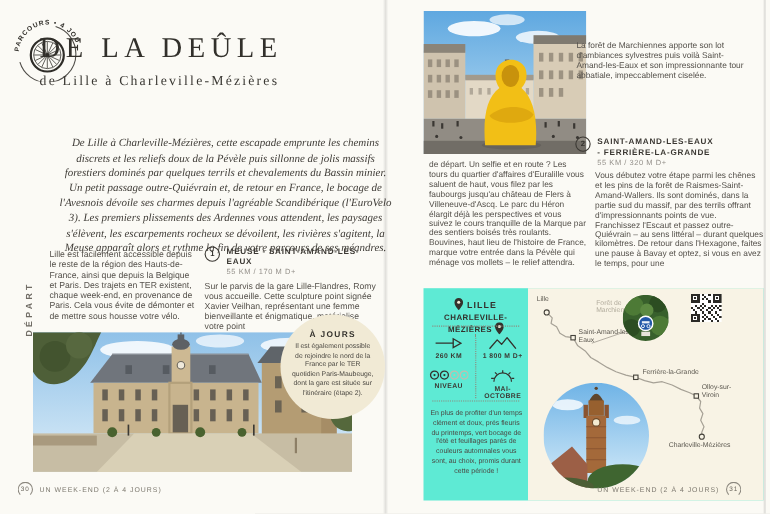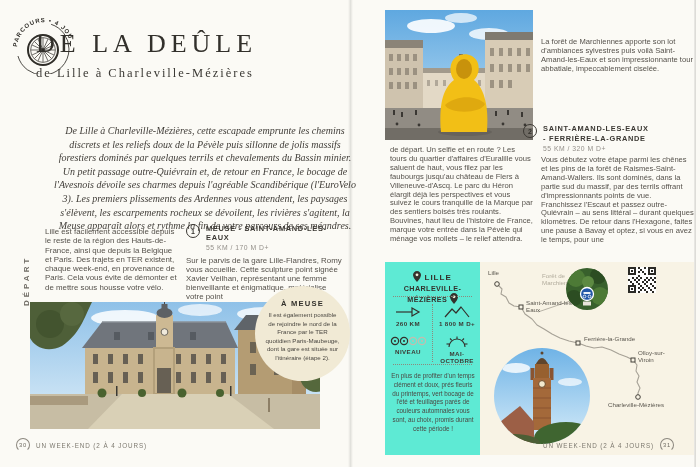--- a/index.html
+++ b/index.html
@@ -176,21 +176,21 @@
         <circle cx="112" cy="91" r="4" fill="#49622f"></circle>
       <circle cx="152" cy="91" r="4.5" fill="#49622f"></circle>
         <circle cx="190" cy="91" r="4" fill="#49622f"></circle>
       <rect x="86" y="84" width="1.5" height="10" fill="#3c3a34"></rect>
         <rect x="200" y="84" width="1.5" height="10" fill="#3c3a34"></rect>
       <rect x="238" y="96" width="2" height="14" fill="#8d7f66"></rect>
     </svg>
   </div>
 
   <div class="abs asavoir">
-    <div class="asavoir-title">À MEUSE</div>
+    <div class="asavoir-title">À JOURS</div>
     <div class="asavoir-text">Il est également possible de rejoindre le nord de la France par le TER quotidien Paris-Maubeuge, dont la gare est située sur l'itinéraire (étape 2).</div>
   </div>
 
   <div class="abs footer" style="left:16px;top:438px;">
     <div class="pagenum">30</div>
     <div>UN WEEK-END (2 À 4 JOURS)</div>
   </div>
 
   <div class="abs gutter"></div>
 
@@ -268,21 +268,21 @@
 
       <ellipse cx="80" cy="122" rx="27" ry="4" fill="#5d5a54" opacity=".55"></ellipse>
       <path d="M56,122 C54,97 57,79 69,70 C64,63 64,52 71,47 C78,42 88,44 92,51 C95,57 94,65 89,70 C100,79 104,98 102,122 Z" fill="#f2bf16"></path>
       <ellipse cx="79" cy="59" rx="8" ry="10" fill="#c8920c"></ellipse>
       <path d="M60,95 C72,85 91,85 100,94 C96,104 64,104 60,95 Z" fill="#dfa90f"></path>
     </svg>
   </div>
 
   <div class="abs colR" style="left:390px;top:146px;width:143px;">de départ. Un selfie et en route ? Les tours du quartier d'affaires d'Euralille vous saluent de haut, vous filez par les faubourgs jusqu'au château de Flers à Villeneuve-d'Ascq. Le parc du Héron élargit déjà les perspectives et vous suivez le cours tranquille de la Marque par des sentiers boisés très roulants. Bouvines, haut lieu de l'histoire de France, marque votre entrée dans la Pévèle qui ménage vos mollets – le relief attendra.</div>
 
-  <div class="abs colR" style="left:541px;top:38px;width:153px;">La forêt de Marchiennes apporte son lot d'ambiances sylvestres puis voilà Saint-Amand-les-Eaux et son impressionnante tour abbatiale, impeccablement ciselée.</div>
+  <div class="abs colR" style="left:524px;top:38px;width:153px;">La forêt de Marchiennes apporte son lot d'ambiances sylvestres puis voilà Saint-Amand-les-Eaux et son impressionnante tour abbatiale, impeccablement ciselée.</div>
 
   <div class="abs" style="left:523px;top:124px;width:172px;">
     <div class="step-head">
       <div class="step-num">2</div>
       <div>
         <div class="step-title">SAINT-AMAND-LES-EAUX</div>
         <div class="step-title">- FERRIÈRE-LA-GRANDE</div>
         <div class="step-dist">55 KM / 320 M D+</div>
       </div>
     </div>

